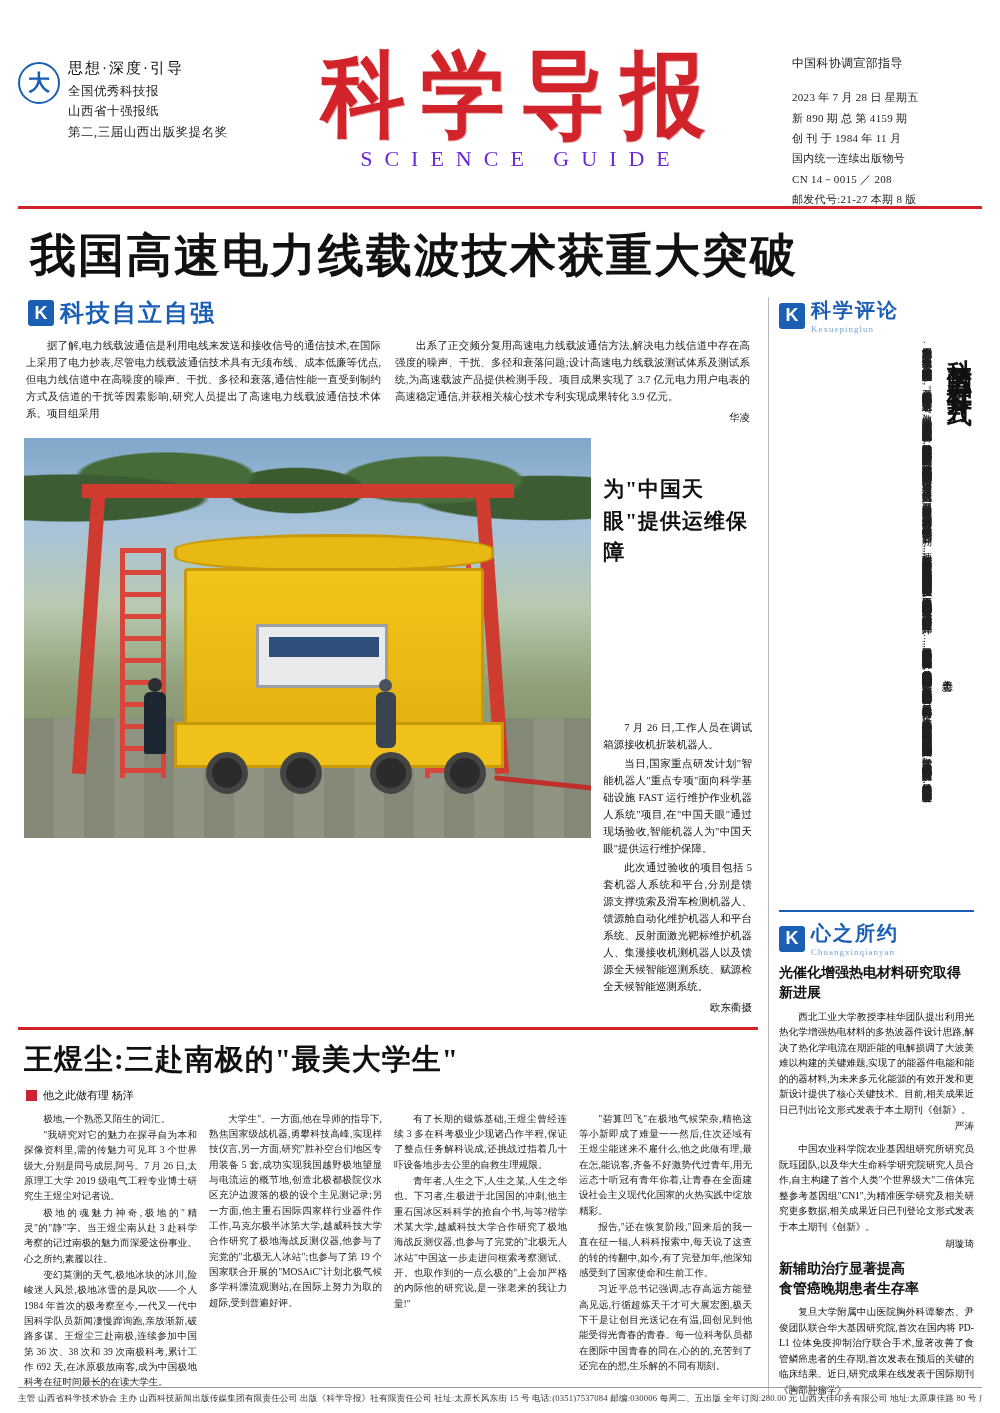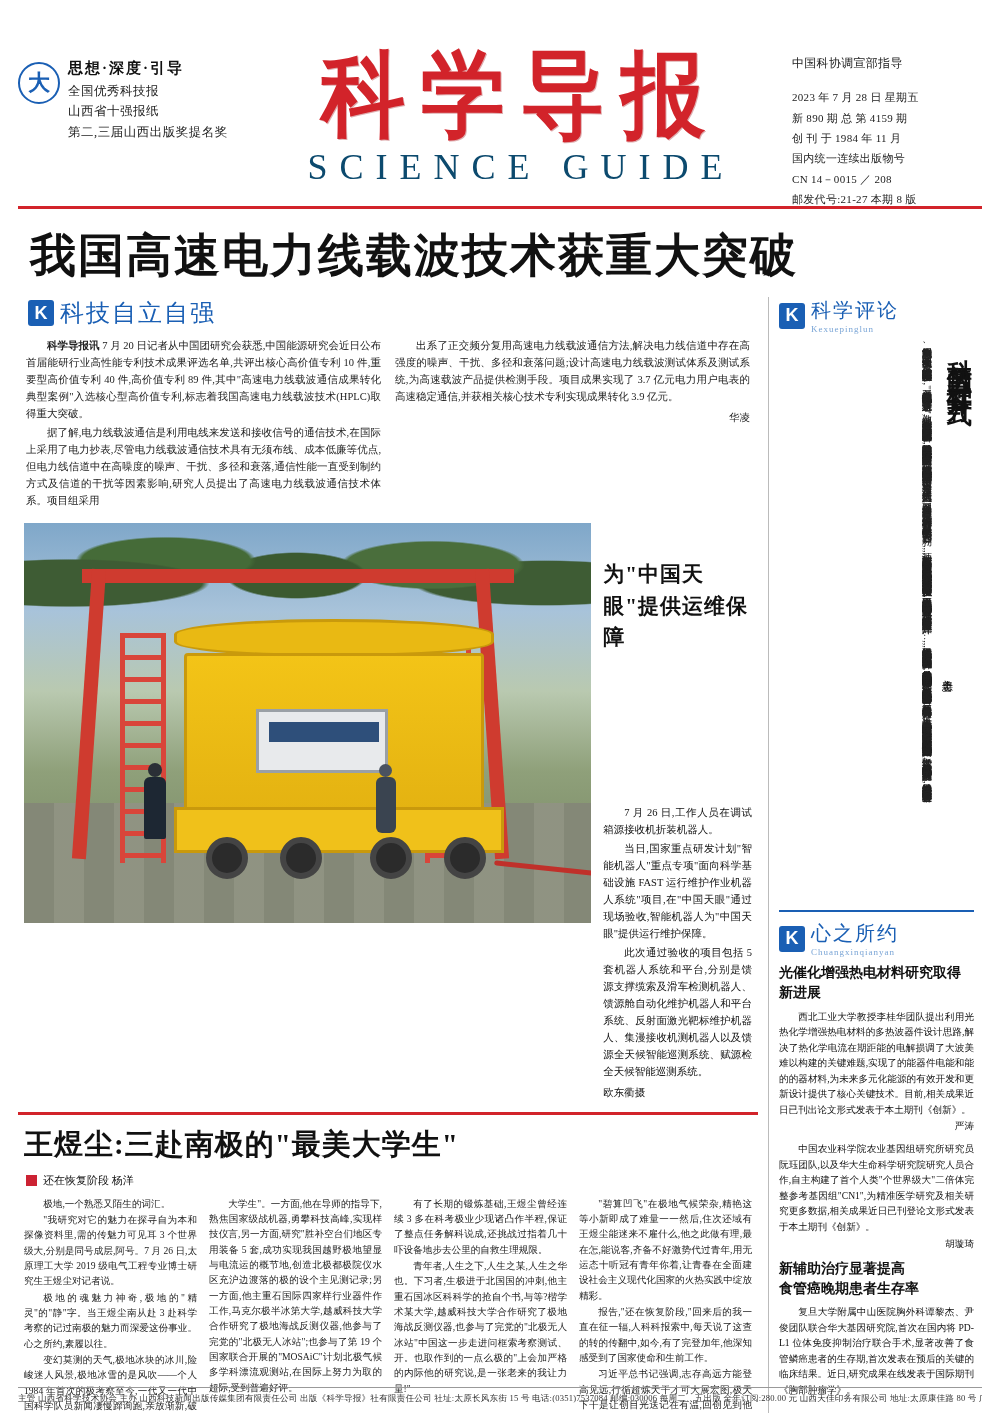--- a/index.html
+++ b/index.html
@@ -17,33 +17,33 @@
   .masthead { display: flex; align-items: flex-start; padding-top: 46px; height: 200px; position: relative; }
   .mh-left { width: 232px; padding-top: 10px; display: flex; gap: 8px; }
   .mh-logo {
     width: 42px; height: 42px; border-radius: 50%;
     border: 2px solid #1a5fb4; flex: 0 0 42px;
     display: flex; align-items: center; justify-content: center;
     margin-top: 6px;
   }
   .mh-logo span { color: #1a5fb4; font-size: 22px; font-weight: bold; font-family: "Liberation Serif", serif; }
   .mh-left-txt { font-size: 12.5px; line-height: 1.65; color: #222; letter-spacing: .5px; }
-  .mh-left-txt .big { font-size: 15px; letter-spacing: 2px; font-weight: bold; color:#111; }
+  .mh-left-txt .big { font-size: 15px; letter-spacing: 2px; font-weight: normal; color:#111; }
 
   .mh-center { flex: 1; text-align: center; position: relative; }
   .mh-title {
     font-size: 84px; color: #d2232a; font-weight: bold;
     letter-spacing: 16px; line-height: 1;
     font-family: "DejaVu Serif", serif;
     text-shadow: 1px 1px 0 rgba(160,20,25,.35);
     transform: scaleY(1.12);
     padding-top: 6px;
   }
   .mh-sub-en {
-    font-size: 36px; color: #0c4a6e; letter-spacing: 12px;
+    font-size: 22px; color: #6d28d9; letter-spacing: 12px;
     margin-top: 10px; font-family: "Liberation Serif", serif;
   }
   .mh-slogan { font-size: 17px; letter-spacing: 3px; margin-top: 12px; color: #111; }
 
   .mh-right { width: 190px; padding-top: 6px; text-align: left; }
   .mh-right .line { font-size: 11px; line-height: 1.85; color: #222; letter-spacing: .3px; white-space: nowrap; }
   .mh-right .line.first { font-size: 12px; margin-bottom: 13px; }
 
   .mh-rule { height: 3px; background: #d2232a; margin: 6px 0 0; }
 
@@ -62,21 +62,21 @@
   .badge-blue {
     display: inline-flex; align-items: center; gap: 6px;
     margin: 0 0 8px 10px;
   }
   .badge-k {
     width: 26px; height: 26px; background: #1a5fb4; color: #fff;
     display: flex; align-items: center; justify-content: center;
     font-size: 18px; font-weight: bold; border-radius: 3px;
     font-family: "Liberation Sans", sans-serif;
   }
-  .badge-blue-txt { font-size: 24px; font-weight: normal; color: #1a5fb4; letter-spacing: 2px; }
+  .badge-blue-txt { font-size: 24px; font-weight: bold; color: #1a5fb4; letter-spacing: 2px; }
   .badge-blue-txt.small { font-size: 20px; }
   .badge-en { font-size: 9px; color: #7aa5d6; letter-spacing: 1px; }
 
   .lead-cols { display: flex; gap: 14px; padding: 0 8px; }
   .lead-col { flex: 1; font-size: 10.5px; line-height: 1.62; text-align: justify; color: #222; }
   .lead-col p { text-indent: 2em; margin-bottom: 2px; }
   .byline { text-align: right; font-size: 10.5px; margin-top: 4px; }
 
   
   .photo-wrap { display: flex; gap: 12px; margin-top: 12px; padding: 0 6px; }
@@ -116,21 +116,21 @@
   .photo .person { position:absolute; bottom:84px; left:120px; width:22px; height:62px; background:#1d2733; border-radius:6px 6px 2px 2px; }
   .photo .person:before { content:''; position:absolute; left:4px; top:-14px; width:14px; height:14px; border-radius:50%; background:#2a2f36; }
   .photo .person2 { position:absolute; bottom:90px; left:352px; width:20px; height:56px; background:#3a4450; border-radius:6px; }
   .photo .person2:before { content:''; position:absolute; left:3px; top:-13px; width:13px; height:13px; border-radius:50%; background:#4a5260; }
   .photo .cable { position:absolute; bottom:52px; left:470px; width:110px; height:5px; background:#c0302a; border-radius:3px; transform:rotate(6deg); }
 
   .photo-side { width: 150px; position: relative; }
   .photo-cap-title { font-size: 21px; font-weight: bold; line-height: 1.5; letter-spacing: 1px; margin-top: 36px; }
   .photo-side-body { font-size: 10.5px; line-height: 1.62; text-align: justify; margin-top: 150px; }
   .photo-side-body p { text-indent: 2em; margin-bottom: 2px; }
-  .photo-side-by { text-align: left; font-size: 10.5px; margin-top: 6px; }
+  .photo-side-by { text-align: right; font-size: 10.5px; margin-top: 6px; }
 
   
   .ribbon-row { display:flex; align-items:center; justify-content:center; margin: 12px 0 6px; }
   .ribbon {
     background: linear-gradient(#e03a2f,#c3231c); color:#fff; font-size:19px; font-weight:bold;
     letter-spacing:3px; padding: 5px 26px; position:relative;
     border:2px solid #f2c84b;
   }
   .ribbon-line { flex:1; height:3px; background:#d2232a; }
 
@@ -208,22 +208,20 @@
 
     <div class="col-main">
 
       <div class="badge-blue">
         <div class="badge-k">K</div>
         <div class="badge-blue-txt">科技自立自强</div>
       </div>
 
       <div class="lead-cols">
         <div class="lead-col">
-          <p><b>科学导报讯</b>
-             <span>7 月 20 日记者从中国团研究会获悉,中国能源研究会近日公布首届能研行业高性能专利技术成果评选名单,共评出核心高价值专利 10 件,重要型高价值专利 40 件,高价值专利 89 件,其中"高速电力线载波通信成果转化典型案例"入选核心型高价值专利,标志着我国高速电力线载波技术(HPLC)取得重大突破。</span></p>
           <p>据了解,电力线载波通信是利用电线来发送和接收信号的通信技术,在国际上采用了电力抄表,尽管电力线载波通信技术具有无须布线、成本低廉等优点,但电力线信道中在高噪度的噪声、干扰、多径和衰落,通信性能一直受到制约方式及信道的干扰等因素影响,研究人员提出了高速电力线载波通信技术体系。项目组采用</p>
         </div>
         <div class="lead-col">
           <p>出系了正交频分复用高速电力线载波通信方法,解决电力线信道中存在高强度的噪声、干扰、多径和衰落问题;设计高速电力线载波测试体系及测试系统,为高速载波产品提供检测手段。项目成果实现了 3.7 亿元电力用户电表的高速稳定通信,并获相关核心技术专利实现成果转化 3.9 亿元。</p>
           <div class="byline">华凌</div>
         </div>
       </div>
 
       
       <div class="photo-wrap">
@@ -263,21 +261,21 @@
       
       <div class="ribbon-row">
         <div class="ribbon-line"></div>
         <div class="ribbon-line"></div>
       </div>
 
       
       <div class="art-title">王煜尘:三赴南极的"最美大学生"</div>
       <div class="reporter">
         <span class="sq"></span>
-        <span>还在恢复阶段  杨洋</span>
+        <span>他之此做有理  杨洋</span>
       </div>
       <div class="body-cols">
         <div class="bcol">
           <p>极地,一个熟悉又陌生的词汇。</p>
           <p>"我研究对它的魅力在探寻自为本和探像资料里,需的传魅力可见耳 3 个世界级大,分别是同号成层,阿号。7 月 26 日,太原理工大学 2019 级电气工程专业博士研究生王煜尘对记者说。</p>
           <p>极地的魂魅力神奇,极地的"精灵"的"静"字。当王煜尘南从赴 3 赴科学考察的记过南极的魅力而深爱这份事业。心之所约,素履以往。</p>
           <p>变幻莫测的天气,极地冰块的冰川,险峻迷人风景,极地冰雪的是风吹——个人 1984 年首次的极考察至今,一代又一代中国科学队员新闻凄慢蹿询跑,亲放渐新,破路多谋。王煜尘三赴南极,连续参加中国第 36 次、38 次和 39 次南极科考,累计工作 692 天,在冰原极放南客,成为中国极地科考在征时间最长的在读大学生。</p>
 
         </div>
         <div class="bcol">

